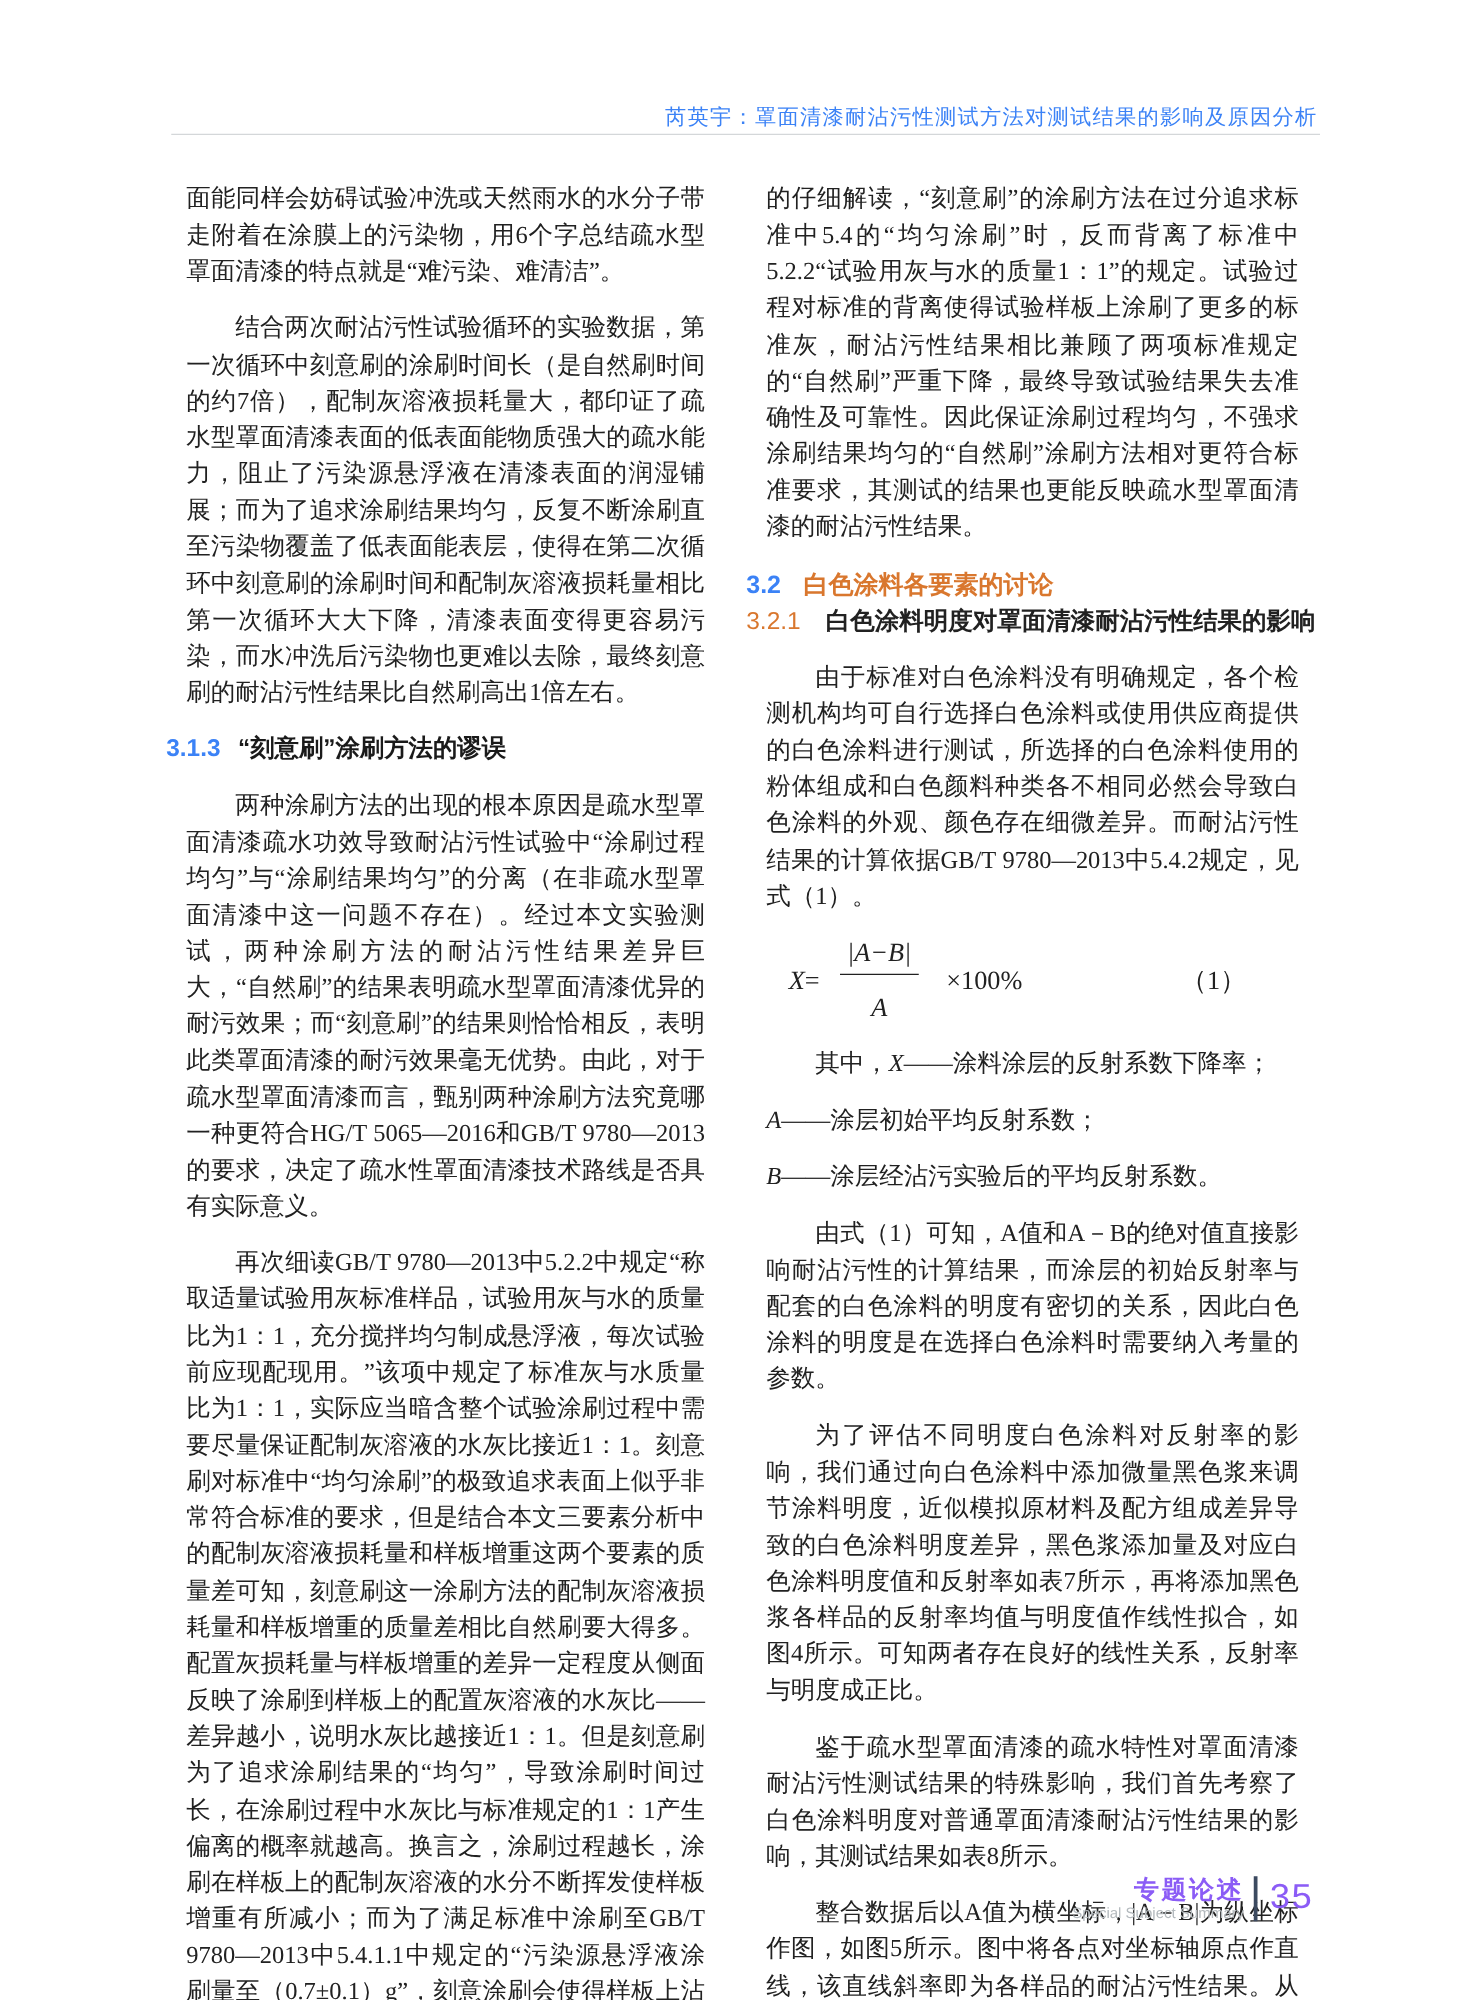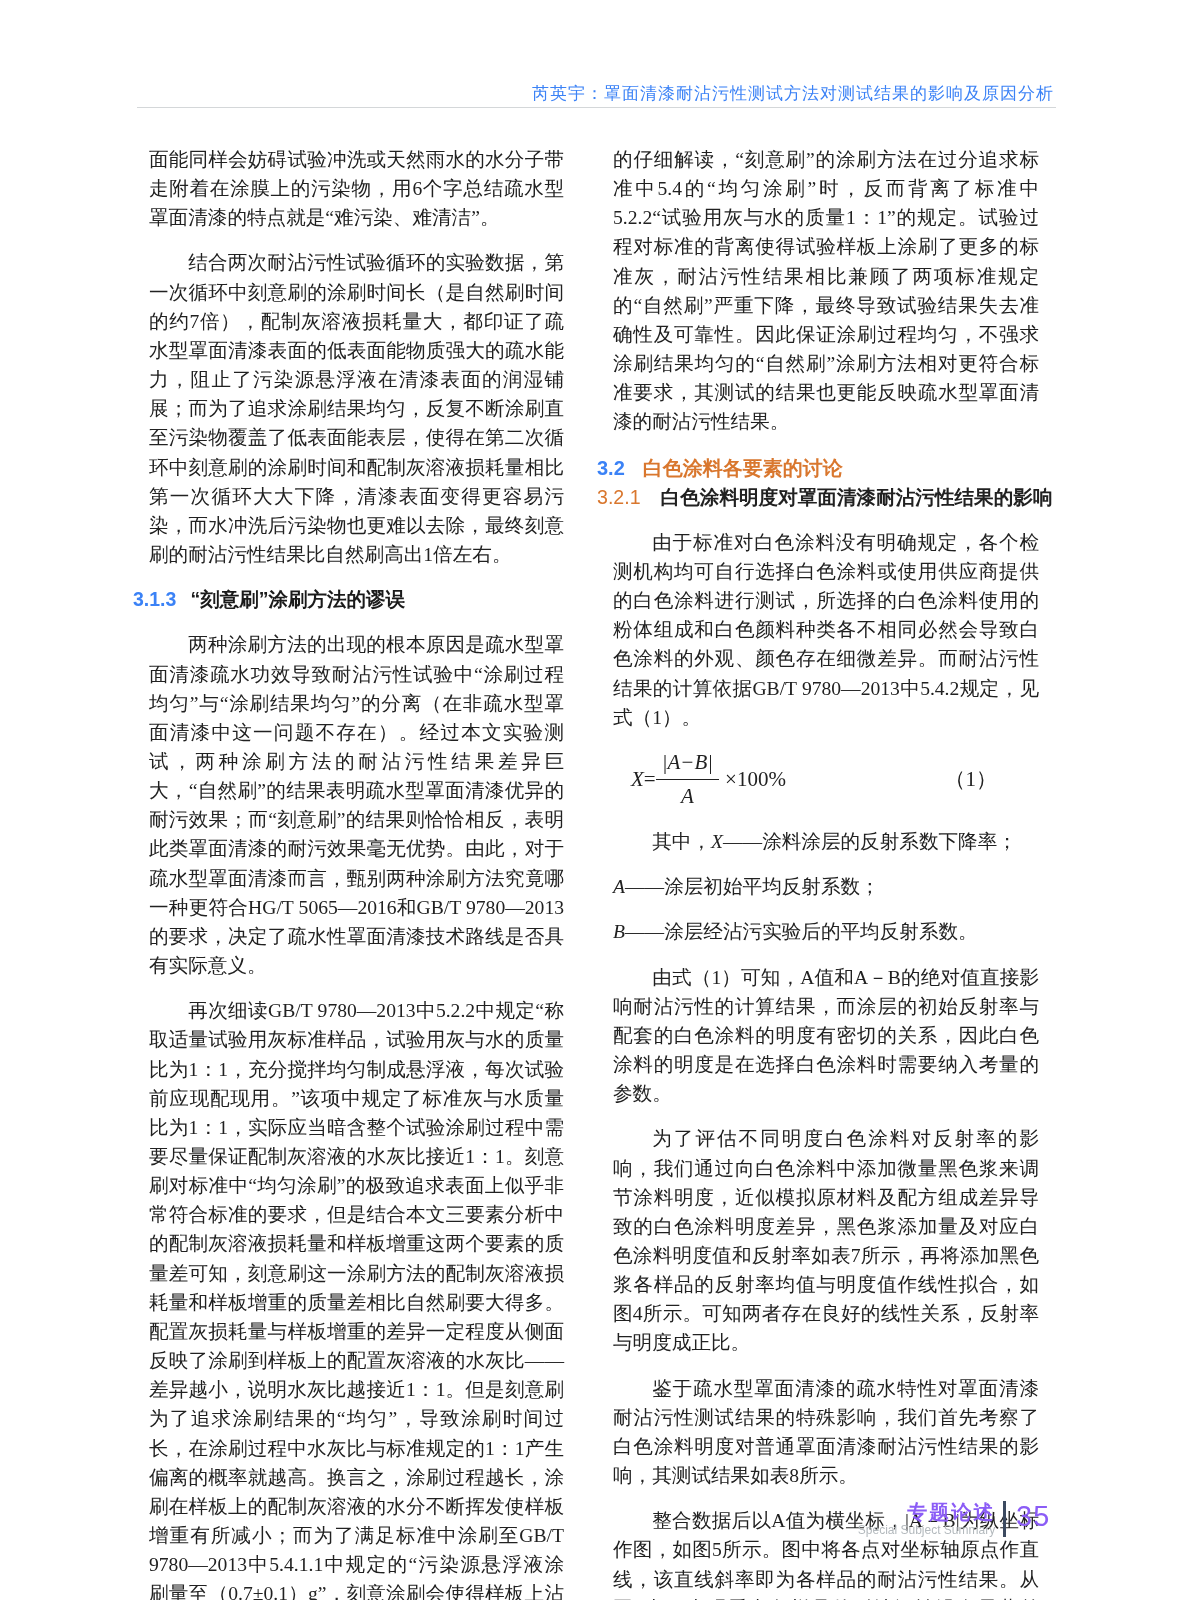--- a/index.html
+++ b/index.html
@@ -62,21 +62,21 @@
 
   
   .formula-row{
     display:flex;align-items:center;
     margin:16px 0 14px 0;
     padding-left:34px;
     font-size:21px;
     font-family:"Liberation Serif","DejaVu Serif",serif;
   }
   .formula-var{font-style:italic;}
-  .frac{display:inline-flex;flex-direction:column;align-items:center;margin:0 0;vertical-align:middle;}
+  .frac{display:inline-flex;flex-direction:column;align-items:center;margin:0 16px;vertical-align:middle;gap:10px;}
   .frac .num{display:block;padding:0 6px 2px 6px;border-bottom:1.5px solid #212121;font-style:italic;}
   .frac .den{display:block;padding-top:2px;font-style:italic;}
   .formula-mult{margin-left:6px;}
   .formula-label{margin-left:auto;margin-right:58px;}
 
   .where-line{margin:0;text-align:left;}
   .where-indent{text-indent:2em;}
   .var-i{font-style:italic;}
 
   

